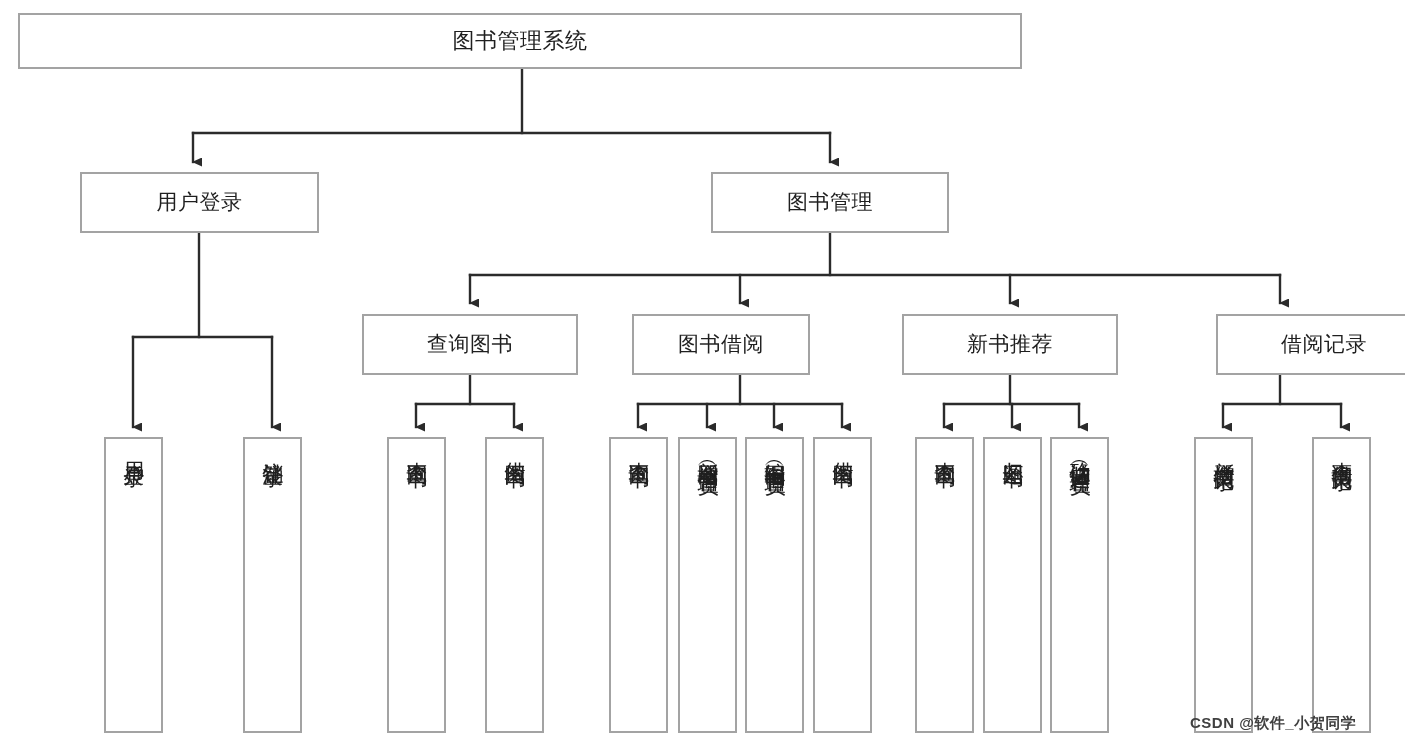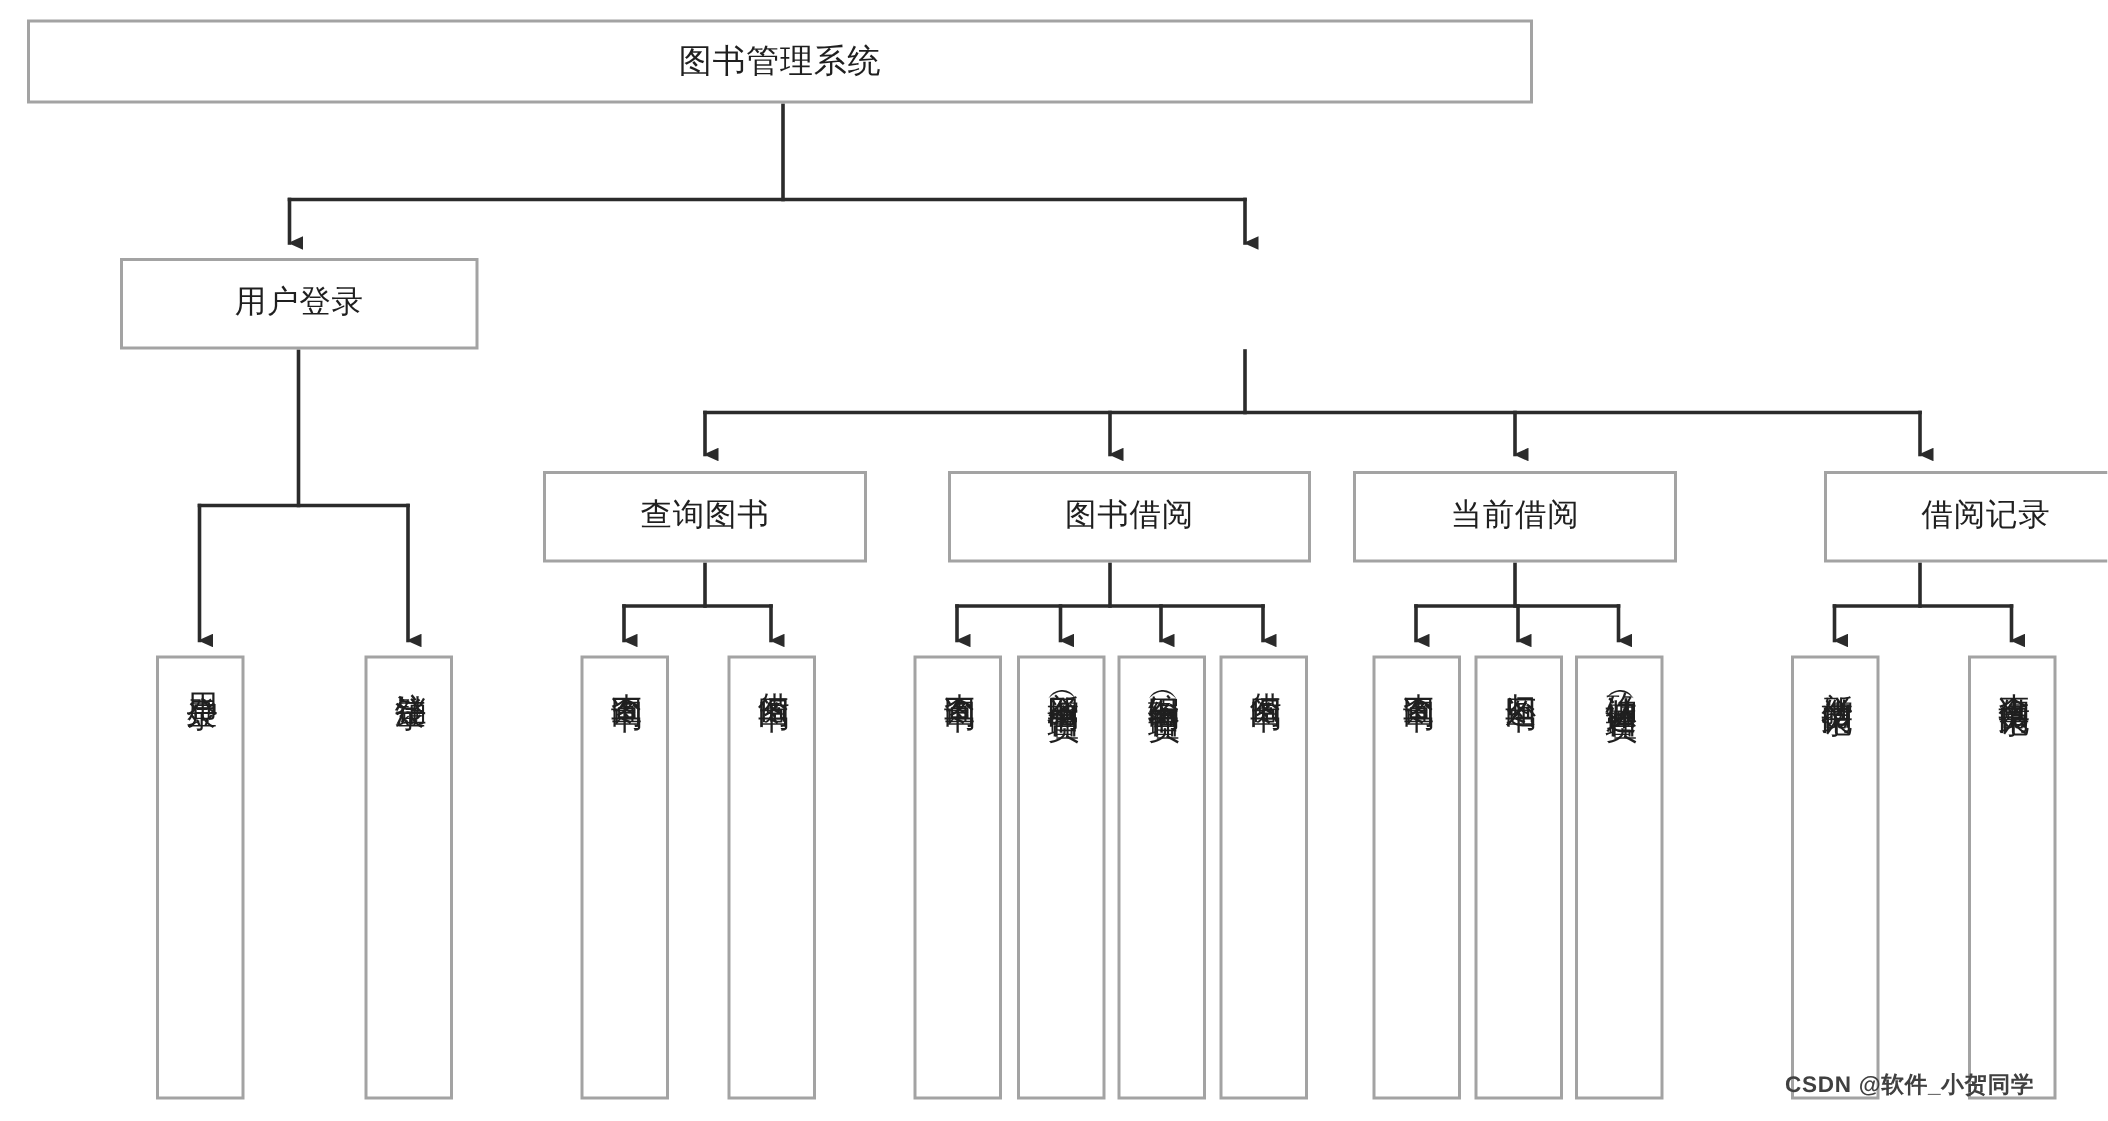--- a/index.html
+++ b/index.html
@@ -127,29 +127,32 @@
     </g>
   </svg>
 
   <div class="node root" style="left:18px; top:13px; width:1004px; height:56px;">
     <span class="label">图书管理系统</span>
   </div>
 
   <div class="node" style="left:80px; top:172px; width:239px; height:61px;">
     <span class="label">用户登录</span>
   </div>
+  <div class="node" style="left:711px; top:172px; width:238px; height:61px;">
+    <span class="label">图书管理</span>
+  </div>
 
   <div class="node" style="left:362px; top:314px; width:216px; height:61px;">
     <span class="label">查询图书</span>
   </div>
-  <div class="node" style="left:632px; top:314px; width:242px; height:61px;">
+  <div class="node" style="left:632px; top:314px; width:178px; height:61px;">
     <span class="label">图书借阅</span>
   </div>
   <div class="node" style="left:902px; top:314px; width:216px; height:61px;">
-    <span class="label">当前借阅</span>
+    <span class="label">新书推荐</span>
   </div>
   <div class="node" style="left:1172px; top:314px; width:216px; height:61px;margin-left:44px;">
     <span class="label">借阅记录</span>
   </div>
 
   <div class="node vertical" style="left:104px; top:437px; width:59px; height:296px;">
     <span class="label">用户登录</span>
   </div>
   <div class="node vertical" style="left:243px; top:437px; width:59px; height:296px;">
     <span class="label">注销登录</span>

